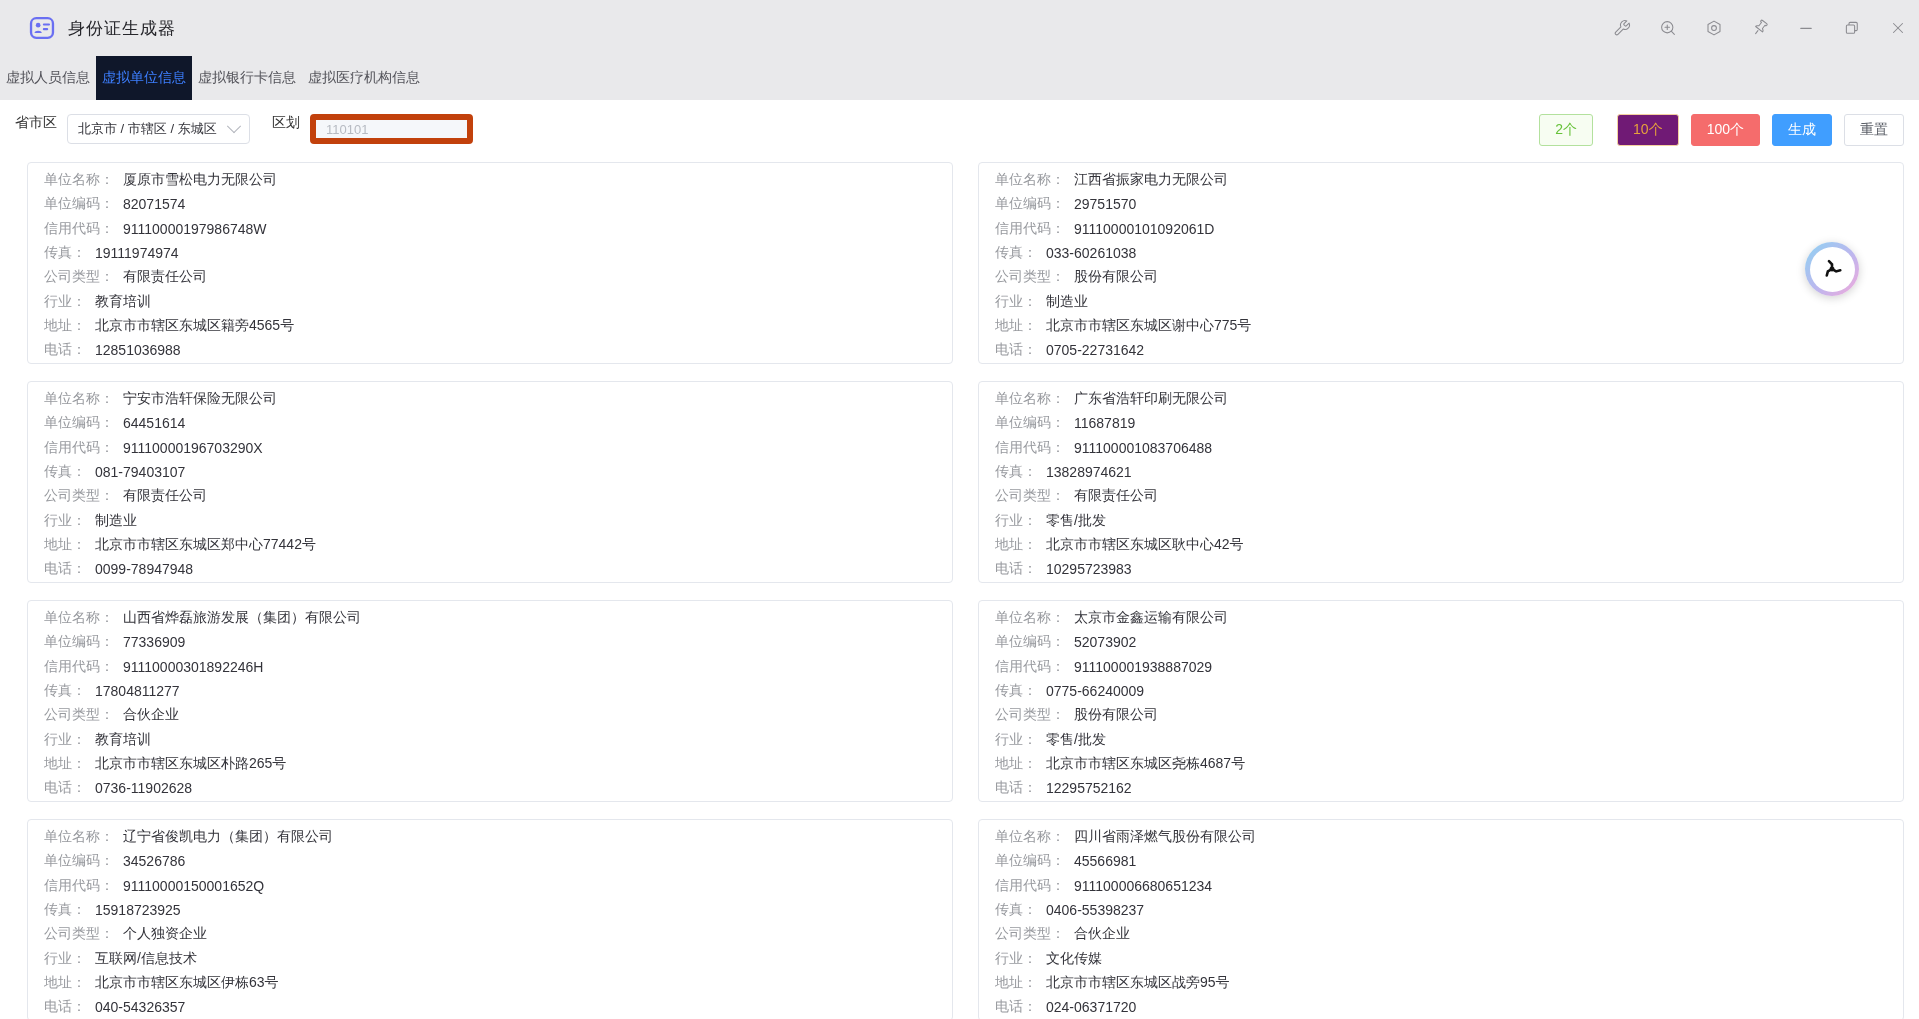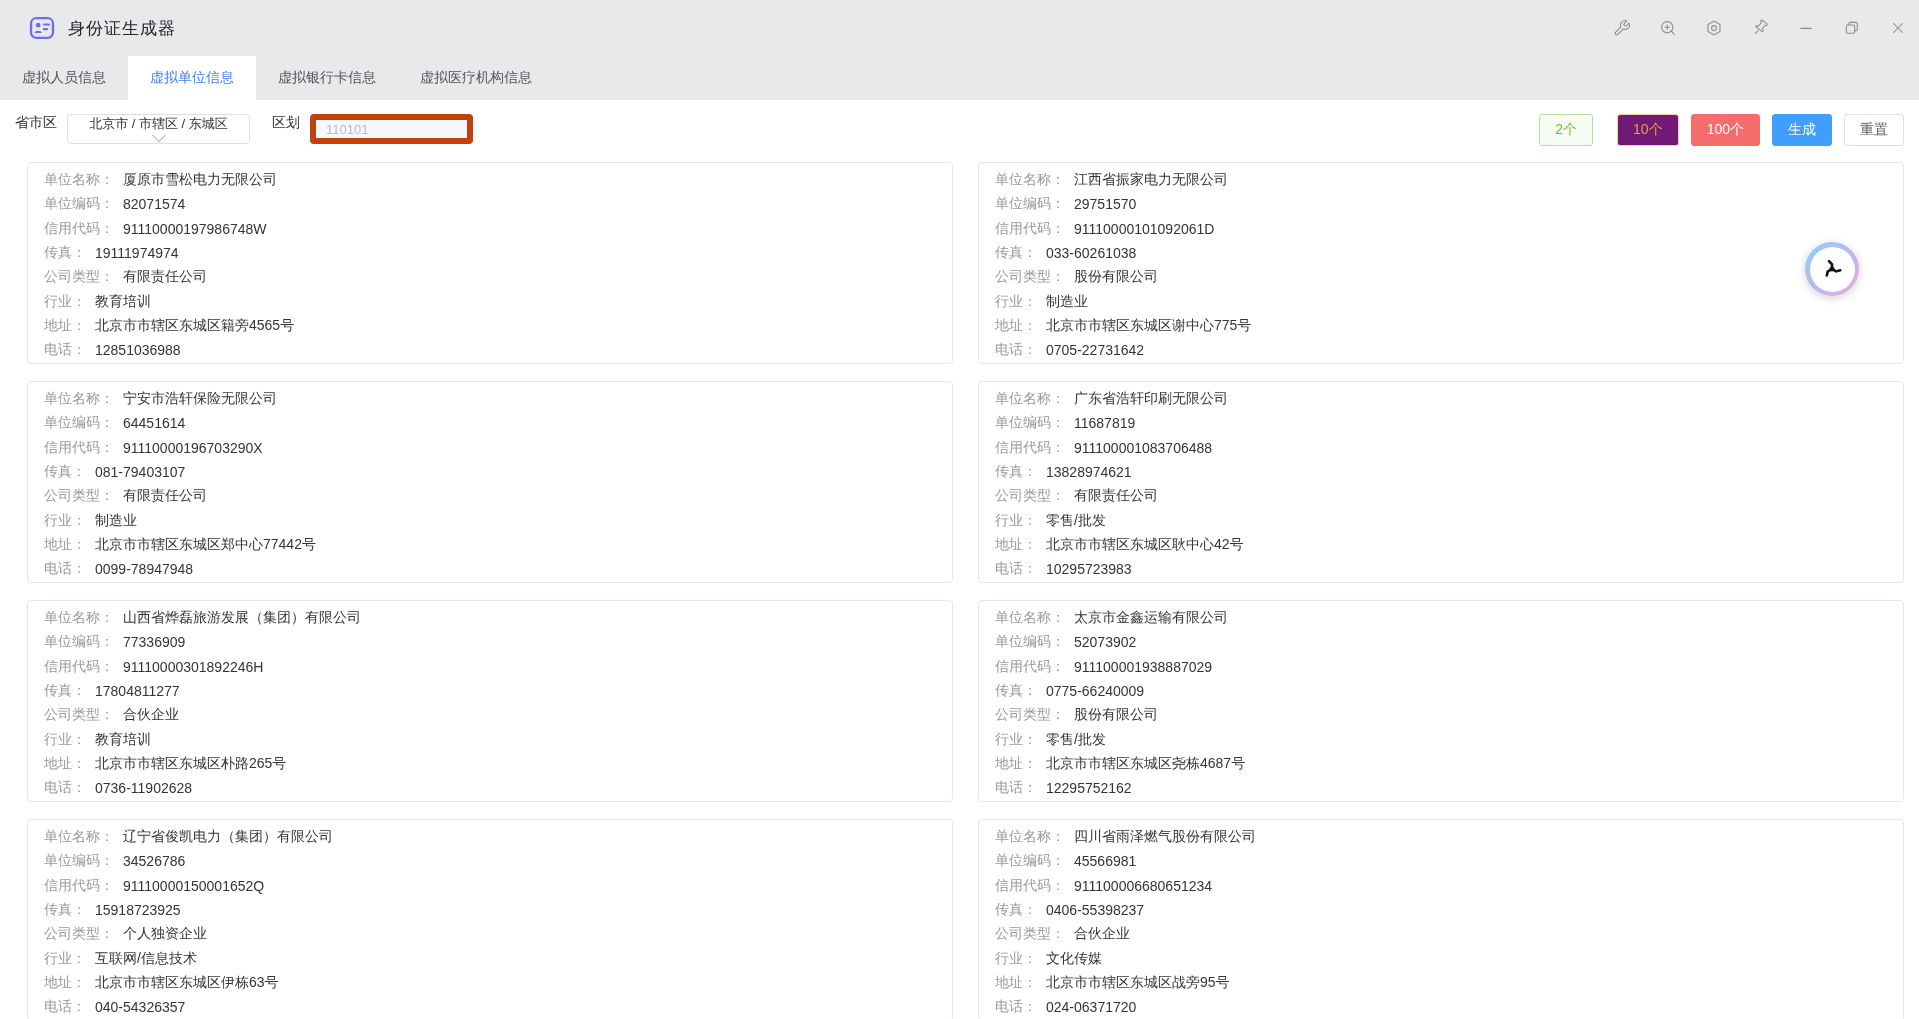--- a/index.html
+++ b/index.html
@@ -14,28 +14,28 @@
   .win-controls { position:absolute; right:12px; top:0; height:56px;
     display:flex; align-items:center; gap:27px; }
   .win-controls .wicon { width:19px; height:19px; display:flex; align-items:center;
     justify-content:center; cursor:pointer; color:#8b8b90; }
   .win-controls svg { width:18px; height:18px; stroke:#8b8b90; fill:none;
     stroke-width:1.4; stroke-linecap:round; stroke-linejoin:round; }
 
   
   .tabbar { height:44px; background:#e9e9eb; display:flex; }
   .tab { height:44px; display:flex; align-items:center; justify-content:center;
-    padding:0 22px; font-size:14px; color:#53535a; cursor:pointer; }
-  .tab.active { background:#ffffff; color:#3d7fff; }
+    padding:0 6px; font-size:14px; color:#53535a; cursor:pointer; }
+  .tab.active { background:#0f172a; color:#3d7fff; }
 
   
   .filter-row { display:flex; align-items:flex-start; padding:14px 15px 0 15px; height:46px; }
   .filter-label { font-size:14px; color:#333; margin-right:10px; }
   .region-select { width:183px; height:30px; border:1px solid #dcdfe6; border-radius:4px;
-    background:#fff; display:flex; align-items:center; padding:0 10px; cursor:pointer;flex-direction:column; }
+    background:#fff; display:flex; align-items:center; padding:0 10px; cursor:pointer; }
   .region-select .sel-text { flex:1; font-size:13px; color:#33333a; white-space:nowrap; }
   .chevron { width:10px; height:10px; border-right:1.5px solid #b3b6bd;
     border-bottom:1.5px solid #b3b6bd; transform:rotate(45deg) translate(-2px,-2px); }
   .code-label { margin-left:22px; }
   .code-input { width:163px; height:30px; background:#f5f7fa; border:6px solid #c2410c;
     border-radius:4px; color:#b7bbc2; font-size:13px; padding:0 10px; outline:none; }
   .spacer { flex:1; }
   .btn { height:32px; border-radius:3px; font-size:14px; padding:0 15px; cursor:pointer;
     margin-left:12px; border:1px solid transparent; background:#fff; }
   .btn-success { color:#67c23a; background:#f7fdf2; border-color:#b3e19d; }

